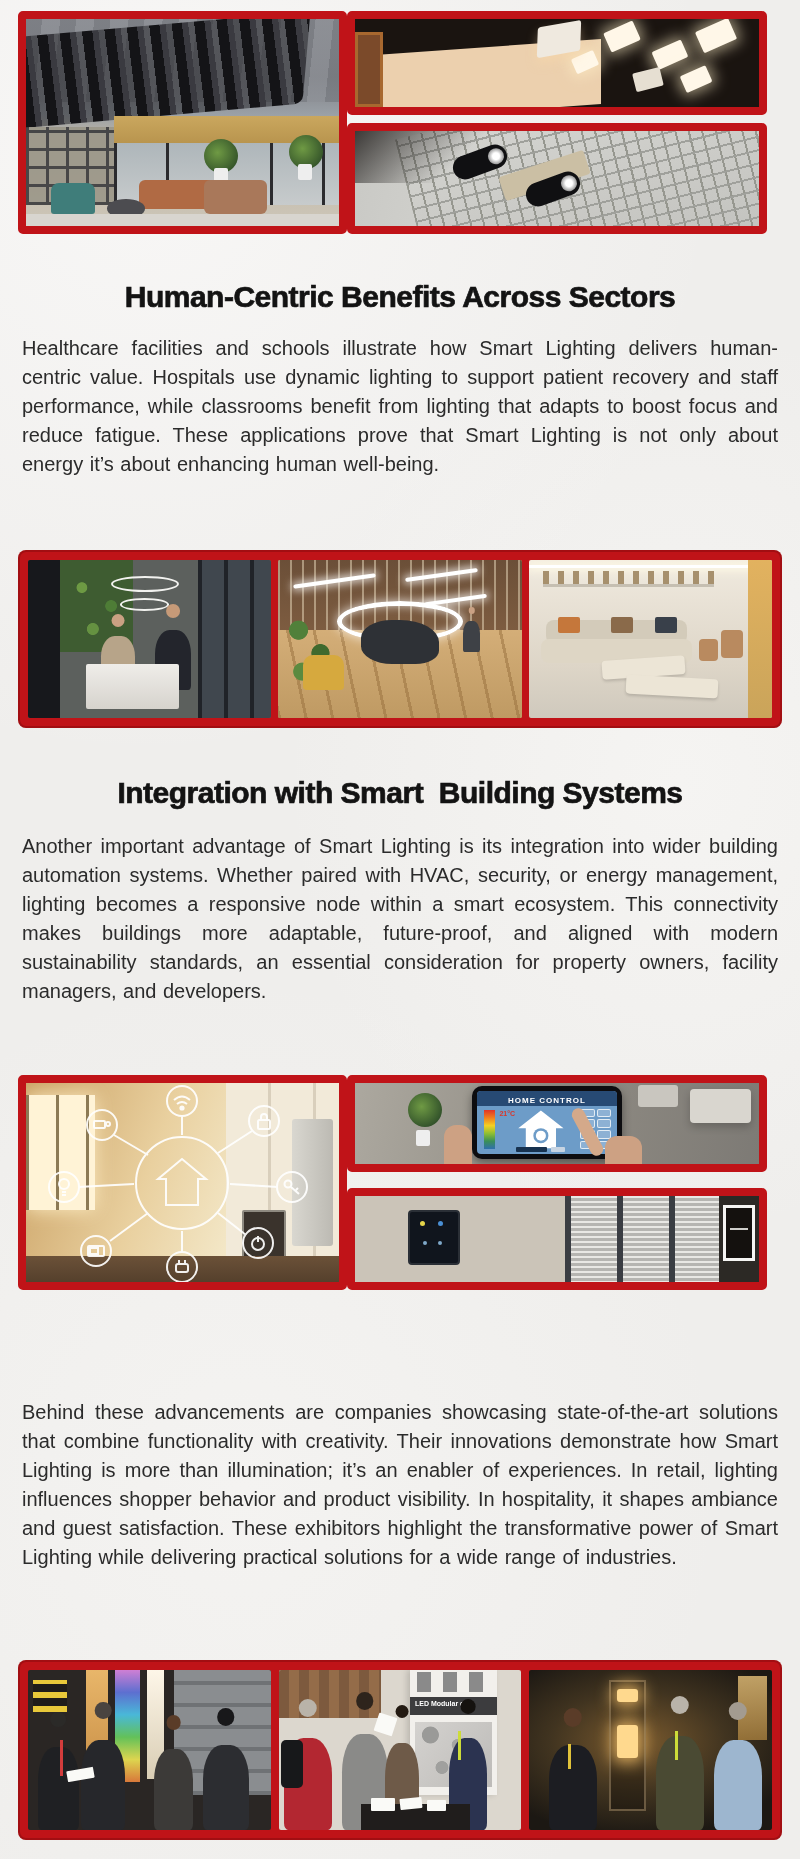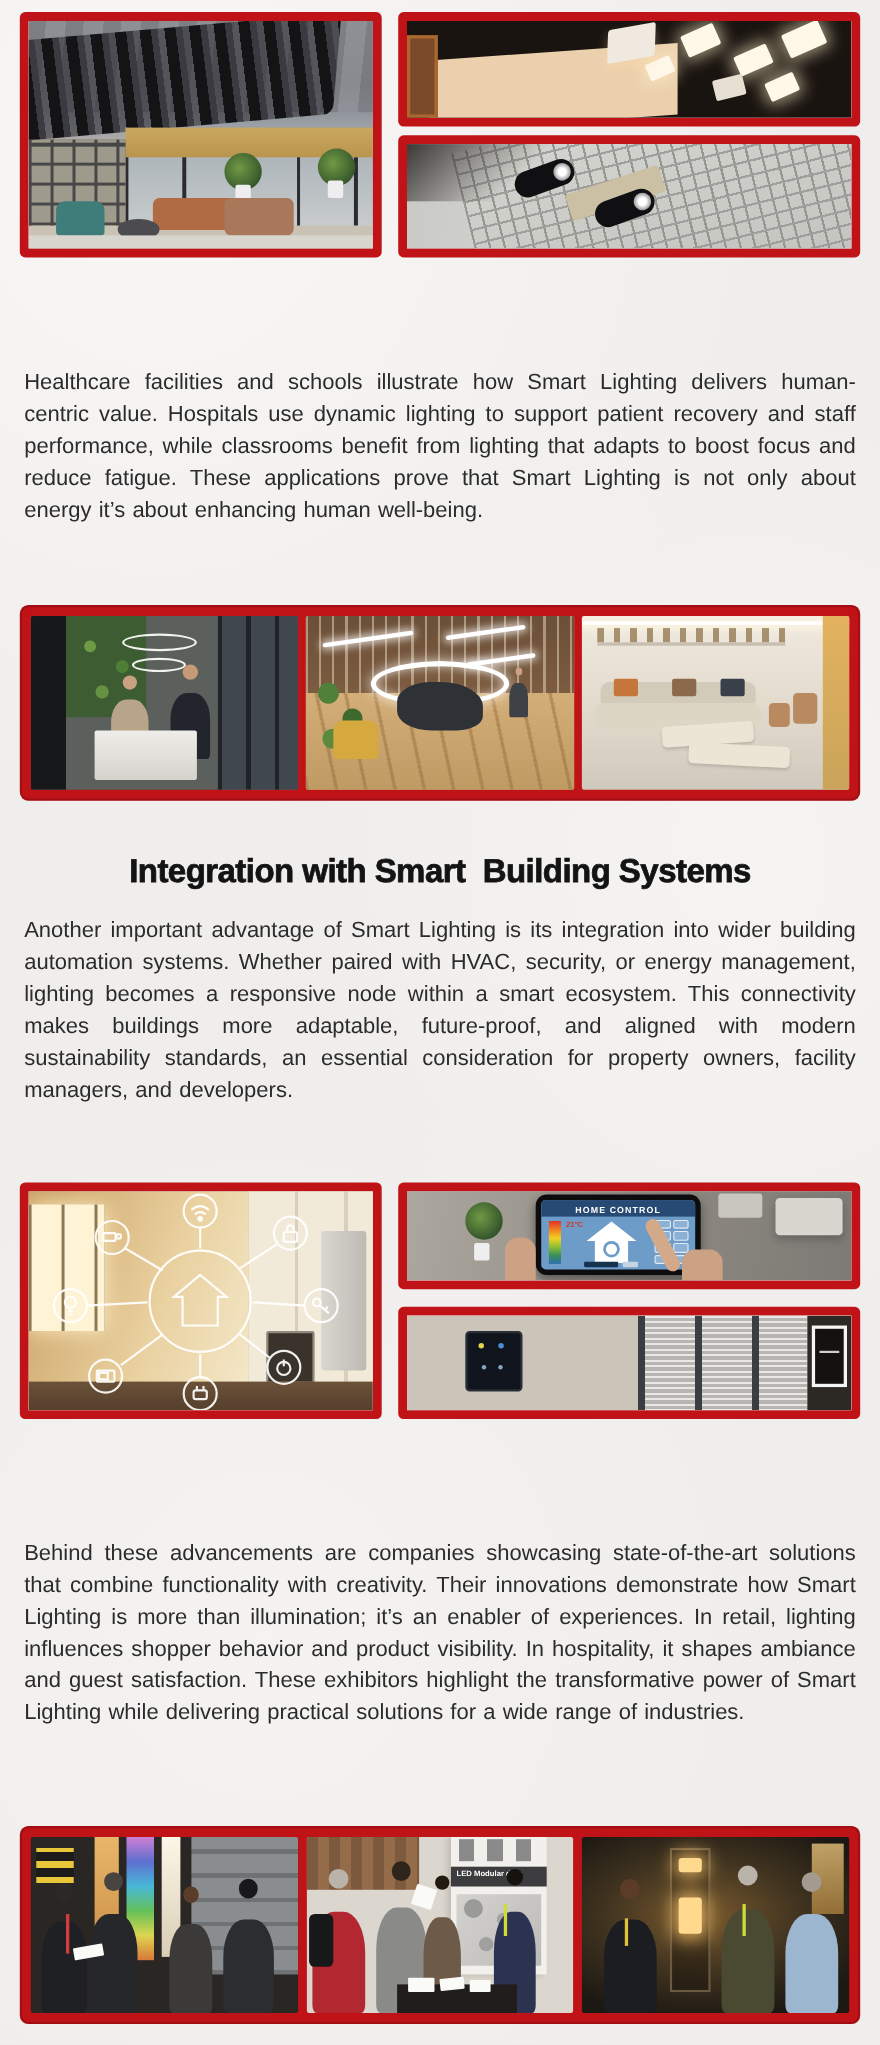--- a/index.html
+++ b/index.html
@@ -27,21 +27,21 @@
     left:22px;width:756px;text-align:justify;color:var(--ink);
     font-size:20px;line-height:29px;word-spacing:1px;
   }
   
   .frame{border:8px solid var(--red);border-radius:5px;background:#fff;overflow:hidden;
          box-shadow:inset 0 0 0 1px rgba(70,0,0,.35);}
   .redbox{background:var(--red);border-radius:8px;padding:10px;display:flex;gap:7px;
           box-shadow:inset 0 0 0 2px rgba(70,0,0,.25);}
   .redbox .ph{flex:1;border-radius:2px;}
   .ph{position:relative;width:100%;height:100%;overflow:hidden;}
-  .row{display:flex;gap:15px}
+  .row{display:flex;}
   .col{display:flex;flex-direction:column}
   
   .office{background:linear-gradient(180deg,#8f9095 0%,#7e7f84 28%,#9aa0a6 46%,#bdb5a5 58%,#cdc6b8 100%);}
   .of-streaks{position:absolute;inset:0 0 60% 0;background:repeating-linear-gradient(96deg,#75787e 0 16px,#8d9096 16px 34px);opacity:.7}
   .of-baffles{position:absolute;top:3%;left:-6%;width:96%;height:44%;border-radius:8px;
     background:repeating-linear-gradient(78deg,#141417 0 10px,#3a3a40 10px 16px,rgba(30,30,34,.5) 16px 22px);
     transform:rotate(-5deg) skewX(-10deg);}
   .of-gold{position:absolute;top:47%;left:28%;right:0;height:15%;background:linear-gradient(#caa75e,#b6924c);}
   .of-glass{position:absolute;top:60%;left:28%;right:0;height:30%;
     background:repeating-linear-gradient(90deg,#2b2b2e 0 3px,rgba(0,0,0,0) 3px 52px),linear-gradient(#aeb6ba,#c7cbcc);}
@@ -234,20 +234,21 @@
               <span class="lens"></span>
             </div>
           <div class="spot" style="left:42%;top:48%">
               <span class="lens"></span>
             </div>
         </div>
       </figure>
     </div>
   </div>
 
+  <h2 class="abs head" style="top:280px">Human-Centric Benefits Across Sectors</h2>
   <p class="abs body" style="top:334px">Healthcare facilities and schools illustrate how Smart Lighting delivers human-centric value. Hospitals use dynamic lighting to support patient recovery and staff performance, while classrooms benefit from lighting that adapts to boost focus and reduce fatigue. These applications prove that Smart Lighting is not only about energy it’s about enhancing human well-being.</p>
 
   <div class="abs redbox" style="left:18px;top:550px;width:764px;height:178px">
     <div class="ph m1">
       <div class="m1-dark"></div>
       <div class="m1-plants"></div>
       <div class="m1-win"></div>
       <div class="ring" style="left:34%;top:10%;width:28%;height:10%"></div>
       <div class="ring" style="left:38%;top:24%;width:20%;height:8%"></div>
       <div class="person" style="left:30%;top:34%;width:14%;height:46%">

